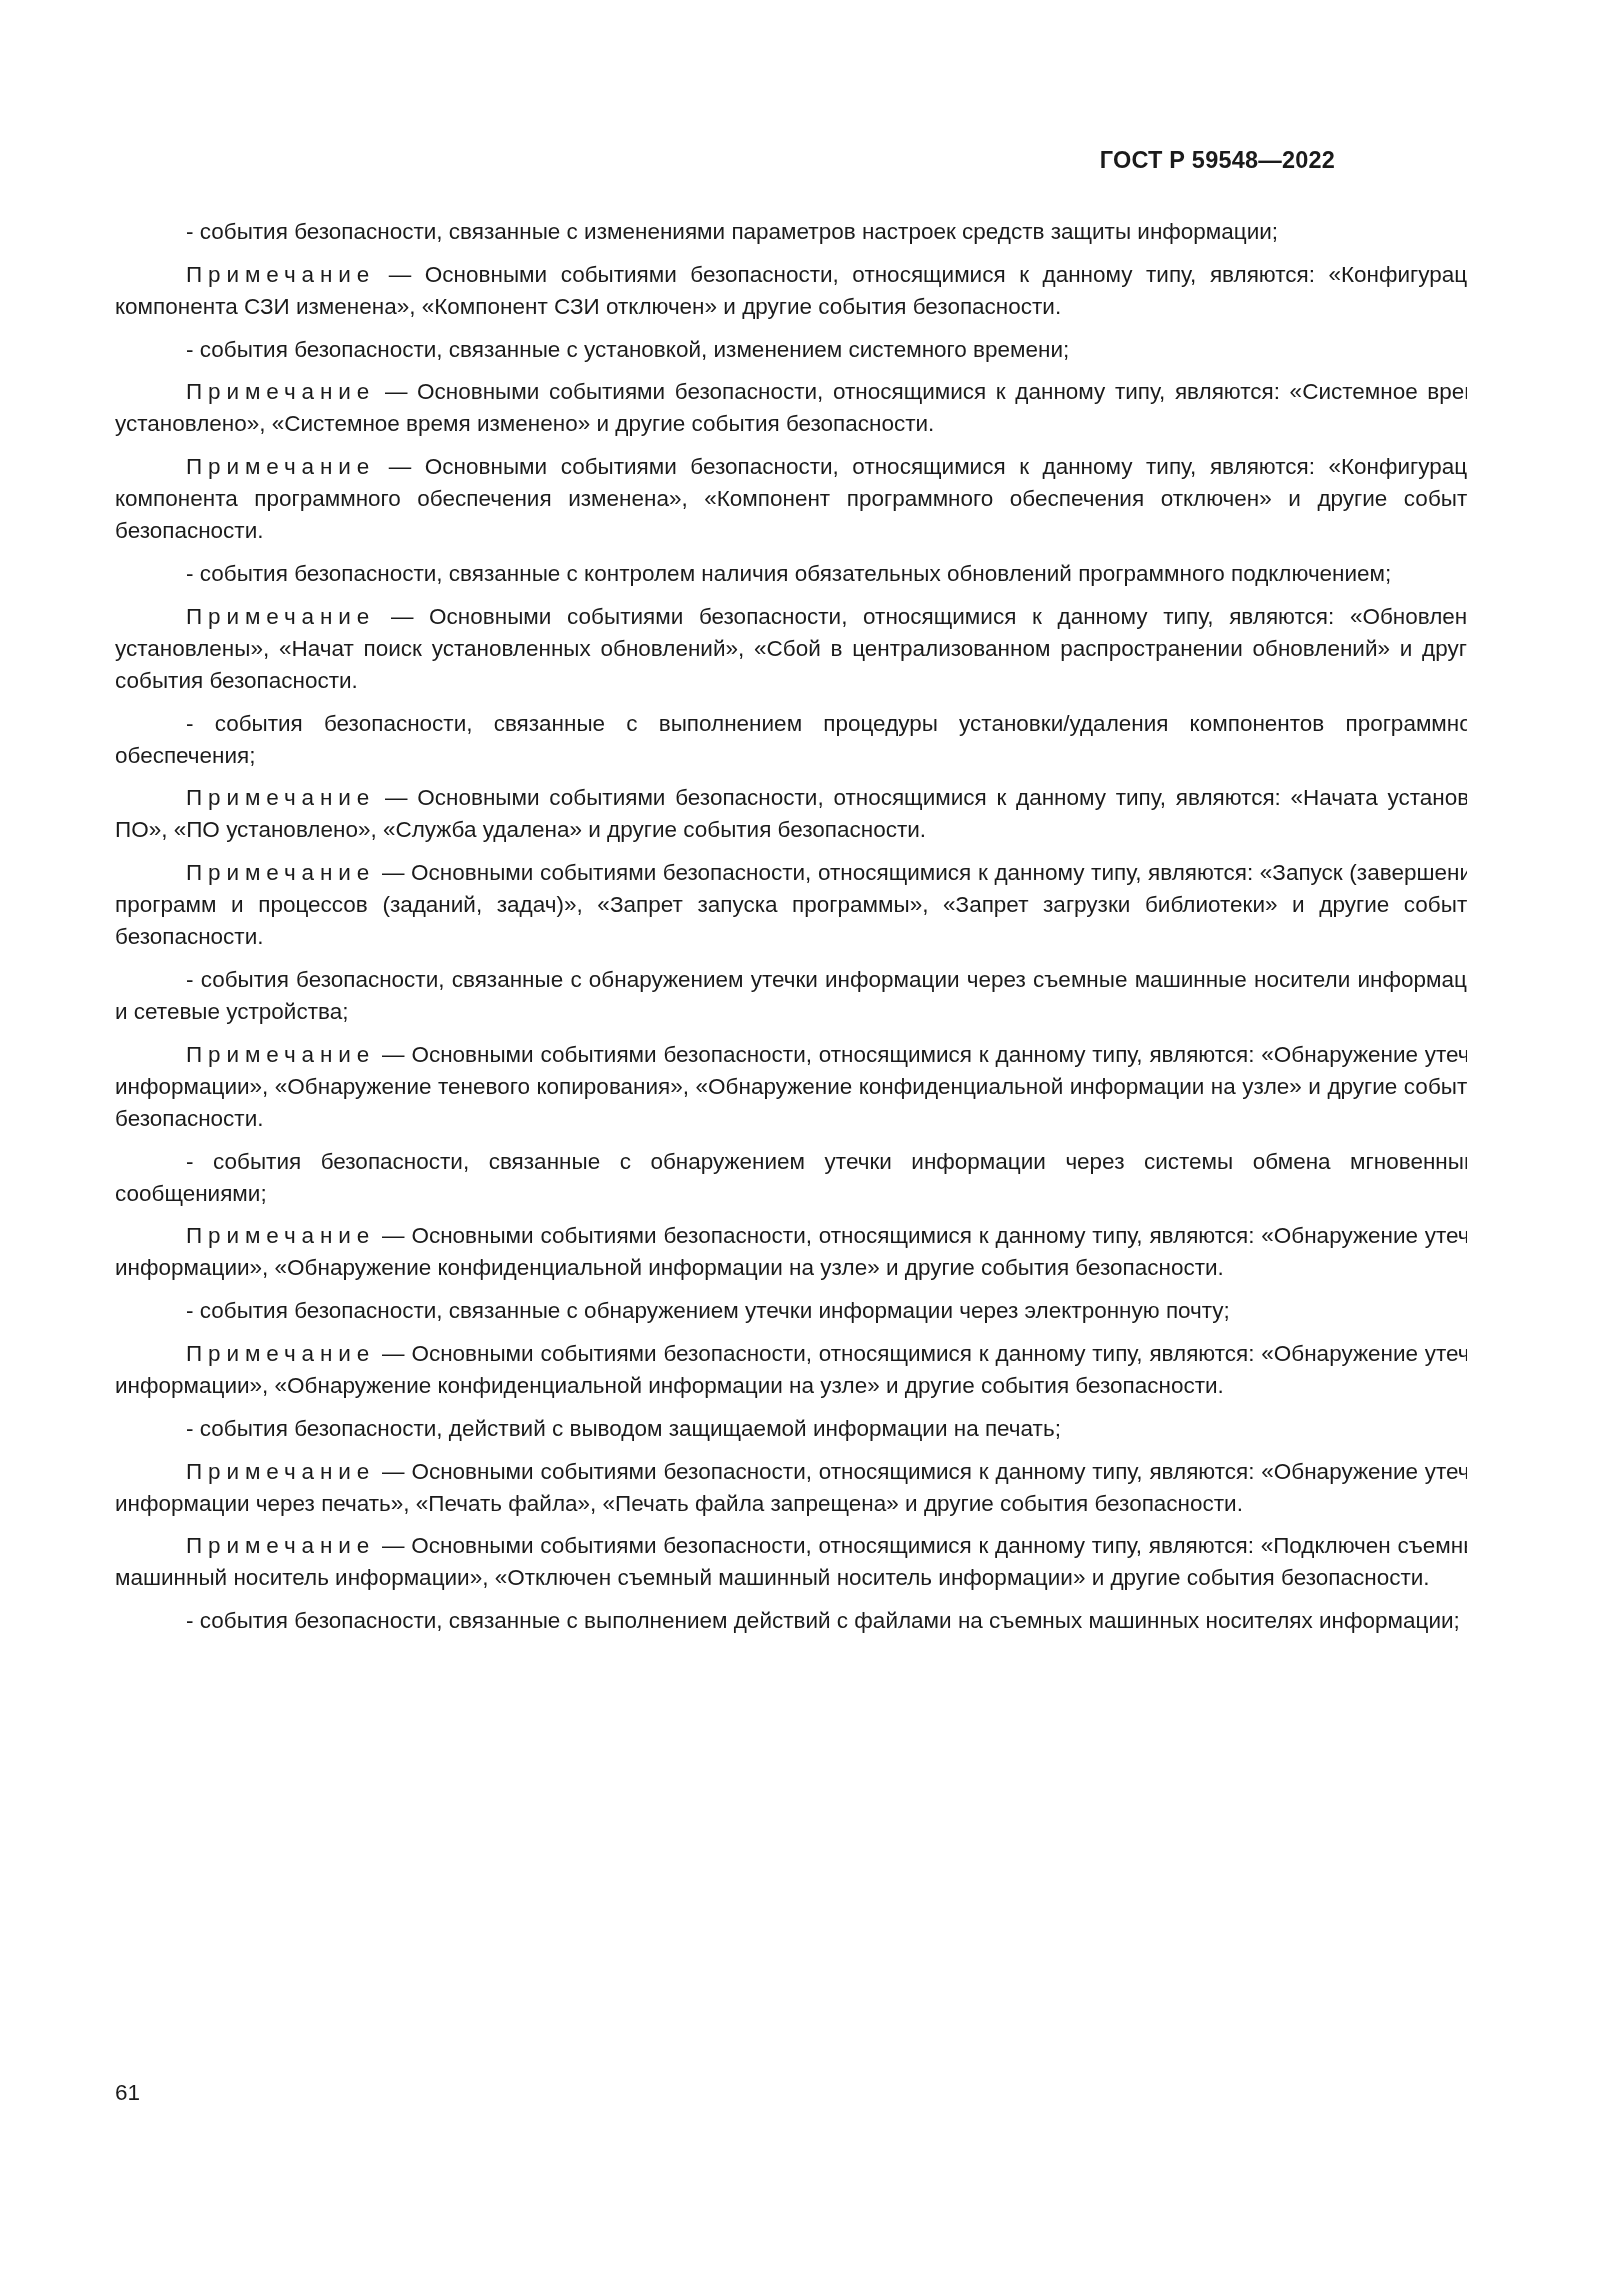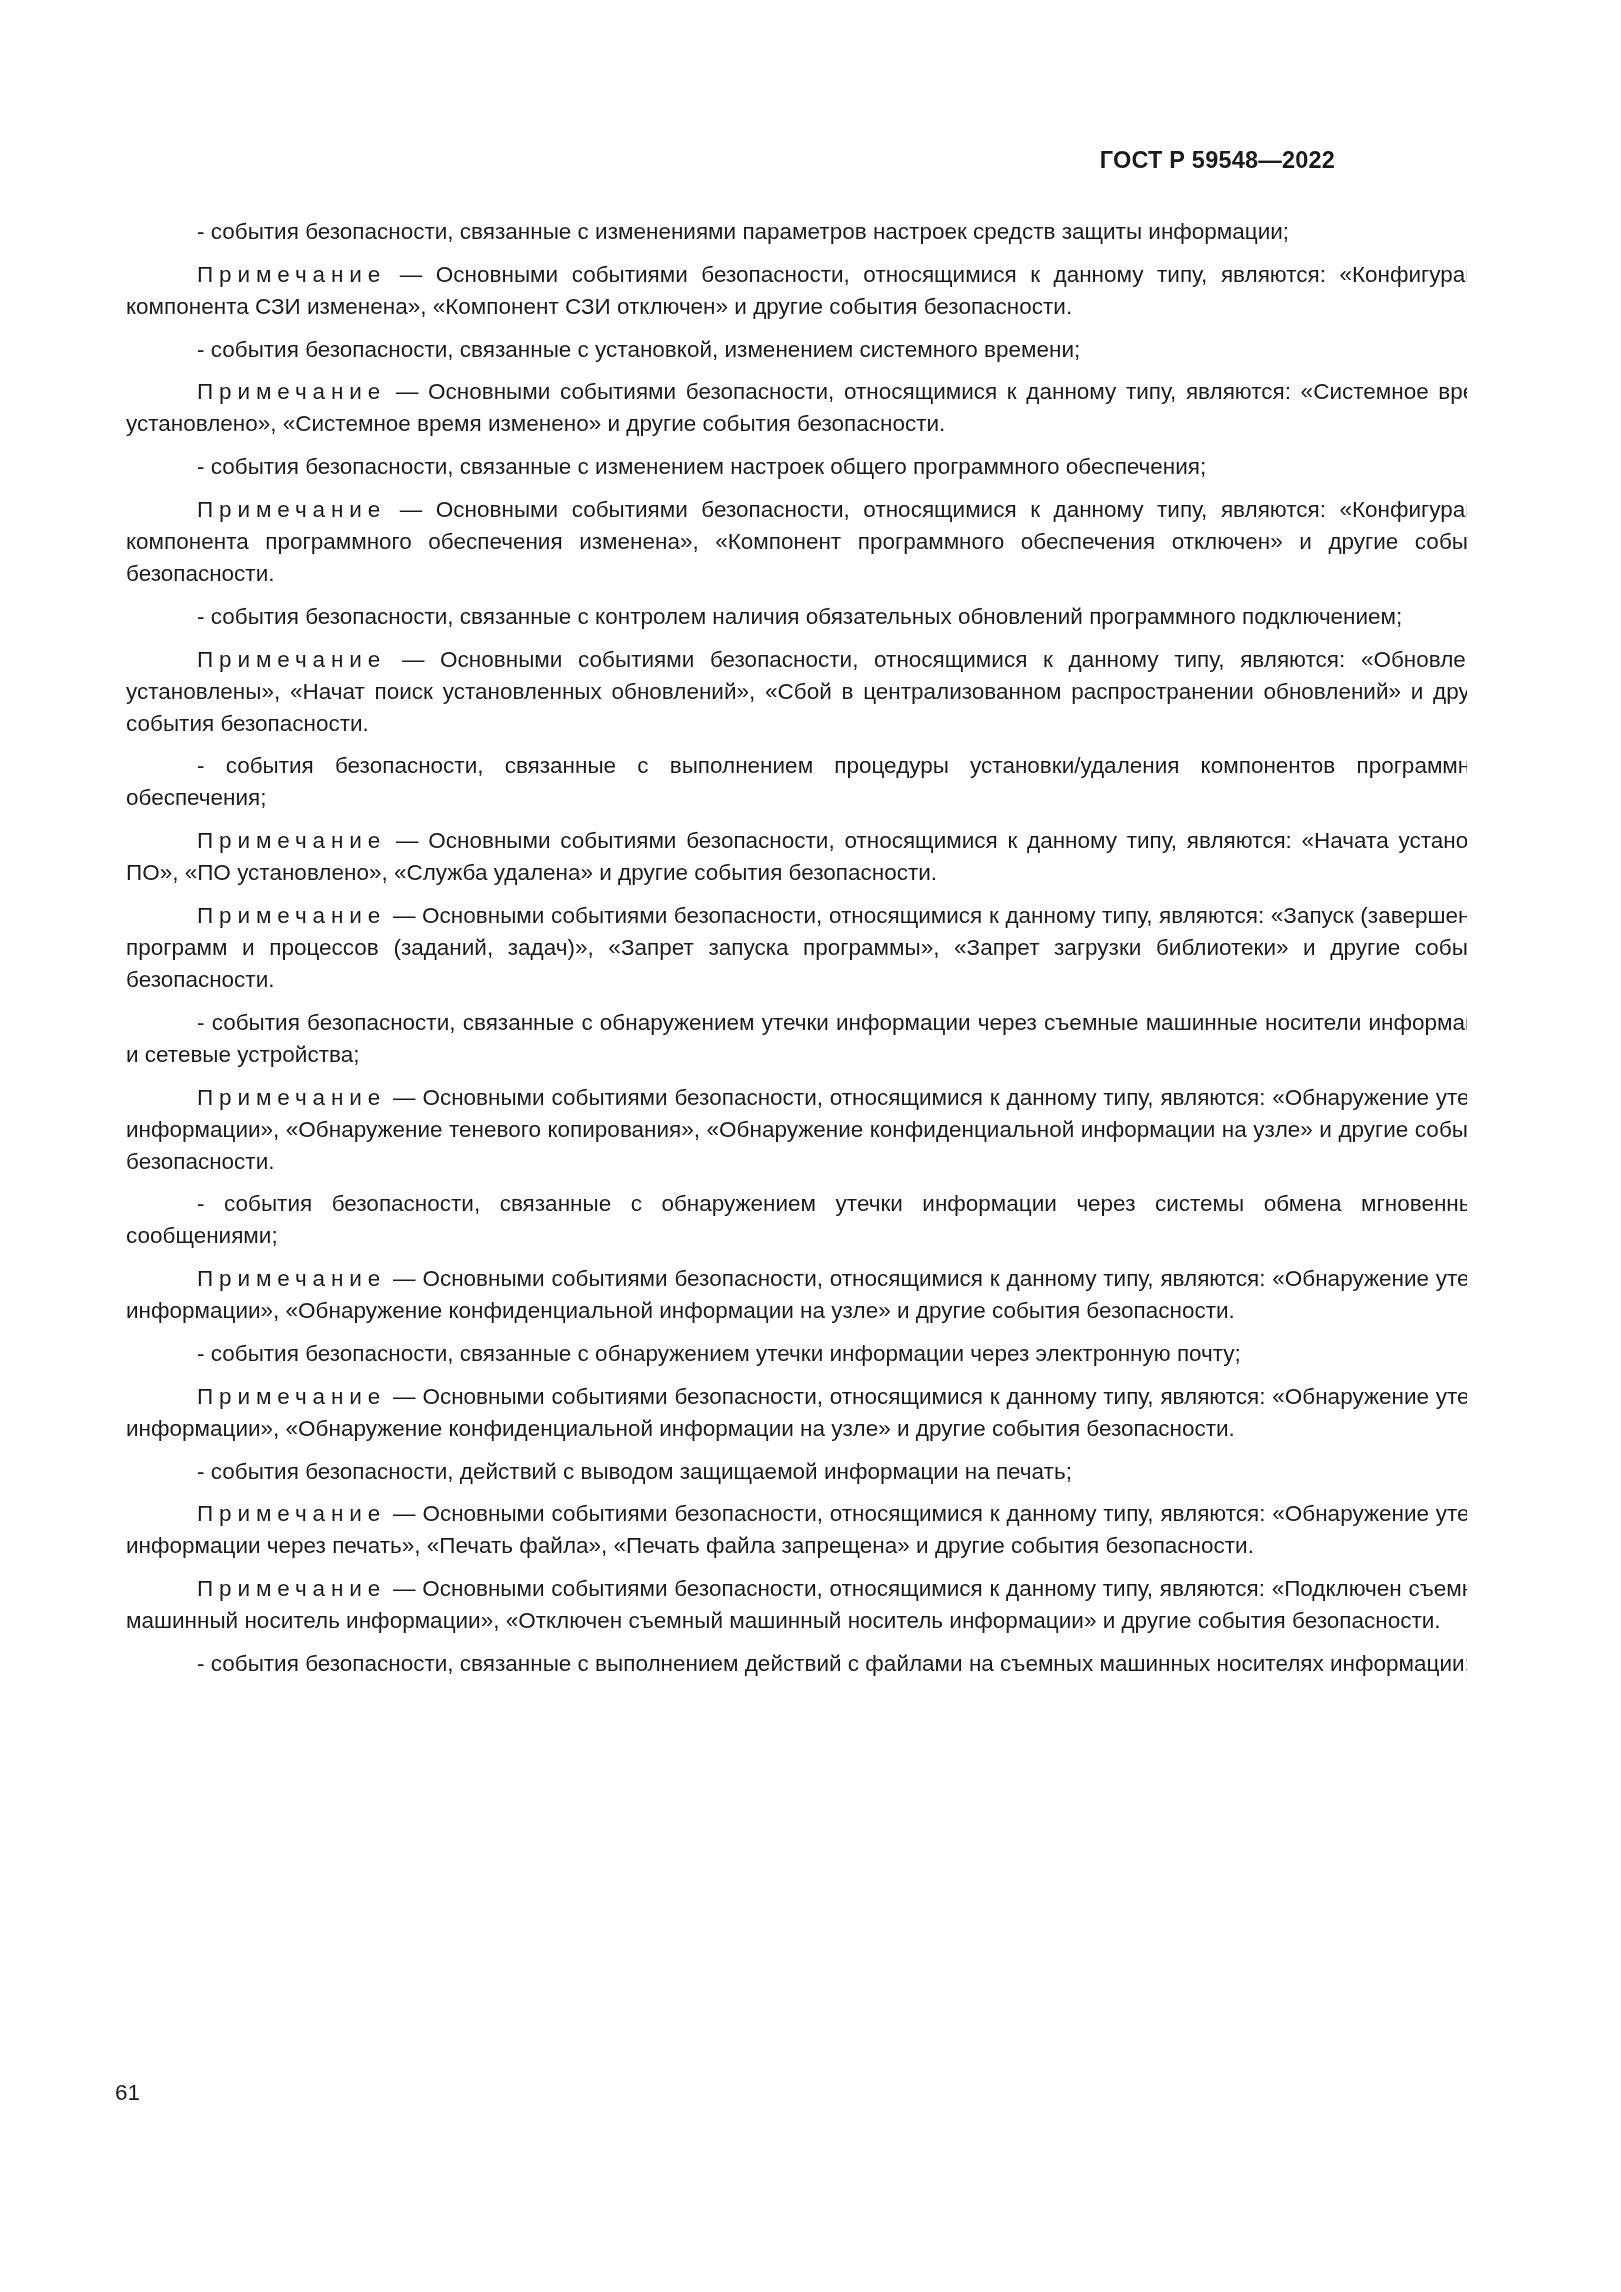--- a/index.html
+++ b/index.html
@@ -23,21 +23,21 @@
     left: 115px;
     right: 132px;
     text-align: right;
     font-size: 23.5px;
     font-weight: bold;
     letter-spacing: 0.2px;
   }
   .page-body {
     position: absolute;
     top: 216px;
-    left: 126px;
+    left: 115px;
     width: 1377px;
     font-size: 22.5px;
     line-height: 32px;
     text-align: justify;
   }
   .para {
     margin: 0 0 10.8px 0;
     text-indent: 71px;
   }
   .note-label {
@@ -59,21 +59,20 @@
 
   <div class="page-header">
     <span>ГОСТ Р 59548—2022</span>
   </div>
 
   <div class="page-body">
       <p class="para item">- события безопасности, связанные с изменениями параметров настроек средств защиты информации;</p>
       <p class="para note"><span class="note-label">Примечание</span> <span>— Основными событиями безопасности, относящимися к данному типу, являются: «Конфигурация компонента СЗИ изменена», «Компонент СЗИ отключен» и другие события безопасности.</span></p>
       <p class="para item">- события безопасности, связанные с установкой, изменением системного времени;</p>
       <p class="para note"><span class="note-label">Примечание</span> <span>— Основными событиями безопасности, относящимися к данному типу, являются: «Системное время установлено», «Системное время изменено» и другие события безопасности.</span></p>
-      <p class="para item">- события безопасности, связанные с изменением настроек общего программного обеспечения;</p>
       <p class="para note"><span class="note-label">Примечание</span> <span>— Основными событиями безопасности, относящимися к данному типу, являются: «Конфигурация компонента программного обеспечения изменена», «Компонент программного обеспечения отключен» и другие события безопасности.</span></p>
       <p class="para item">- события безопасности, связанные с контролем наличия обязательных обновлений программного подключением;</p>
       <p class="para note"><span class="note-label">Примечание</span> <span>— Основными событиями безопасности, относящимися к данному типу, являются: «Обновления установлены», «Начат поиск установленных обновлений», «Сбой в централизованном распространении обновлений» и другие события безопасности.</span></p>
       <p class="para item">- события безопасности, связанные с выполнением процедуры установки/удаления компонентов программного обеспечения;</p>
       <p class="para note"><span class="note-label">Примечание</span> <span>— Основными событиями безопасности, относящимися к данному типу, являются: «Начата установка ПО», «ПО установлено», «Служба удалена» и другие события безопасности.</span></p>
       <p class="para note"><span class="note-label">Примечание</span> <span>— Основными событиями безопасности, относящимися к данному типу, являются: «Запуск (завершение) программ и процессов (заданий, задач)», «Запрет запуска программы», «Запрет загрузки библиотеки» и другие события безопасности.</span></p>
       <p class="para item">- события безопасности, связанные с обнаружением утечки информации через съемные машинные носители информации и сетевые устройства;</p>
       <p class="para note"><span class="note-label">Примечание</span> <span>— Основными событиями безопасности, относящимися к данному типу, являются: «Обнаружение утечки информации», «Обнаружение теневого копирования», «Обнаружение конфиденциальной информации на узле» и другие события безопасности.</span></p>
       <p class="para item">- события безопасности, связанные с обнаружением утечки информации через системы обмена мгновенными сообщениями;</p>
       <p class="para note"><span class="note-label">Примечание</span> <span>— Основными событиями безопасности, относящимися к данному типу, являются: «Обнаружение утечки информации», «Обнаружение конфиденциальной информации на узле» и другие события безопасности.</span></p>

